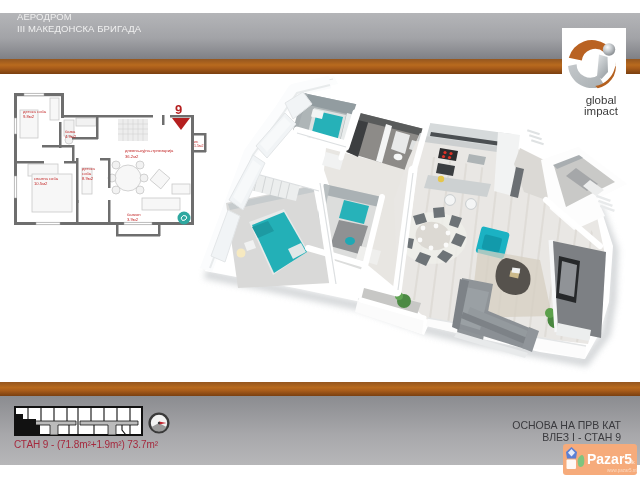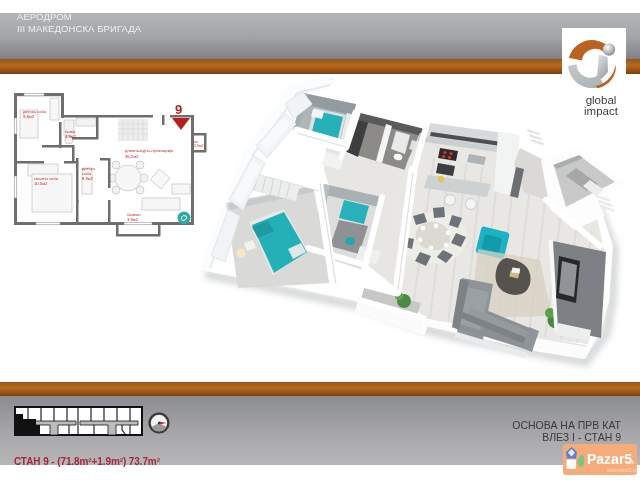--- a/index.html
+++ b/index.html
@@ -16,21 +16,21 @@
 <div class="abs" style="left:17px;top:11px;color:#f0f0f0;font-size:9.5px;line-height:12.3px;letter-spacing:0.1px">АЕРОДРОМ<br>III МАКЕДОНСКА БРИГАДА</div>
 
 <div class="abs" style="left:0;top:59px;width:640px;height:15px;background:linear-gradient(#94561f,#b86a1e 40%,#aa5d1a 60%,#7a3f10)"></div>
 
 <div class="abs" style="left:0;top:382px;width:640px;height:14px;background:linear-gradient(#94561f,#b86a1e 40%,#aa5d1a 60%,#7a3f10)"></div>
 
 <div class="abs" style="left:0;top:396px;width:640px;height:69px;background:linear-gradient(#8b8c90,#a7a7aa 55%,#b7b7b9)"></div>
 
 <div class="abs" style="right:19px;top:419px;width:300px;text-align:right;color:#3a3a3e;font-size:10.5px;line-height:12px">ОСНОВА НА ПРВ КАТ<br>ВЛЕЗ I - СТАН 9<br>Р = 1:100</div>
 
-<div class="abs" style="left:14px;top:456px;color:#a5293d;font-size:10px;font-weight:bold;letter-spacing:-0.1px">СТАН 9 - (71.8m²+1.9m²) 73.7m²</div>
+<div class="abs" style="left:14px;top:439px;color:#a5293d;font-size:10px;font-weight:normal;letter-spacing:-0.1px">СТАН 9 - (71.8m²+1.9m²) 73.7m²</div>
 
 <svg class="abs" style="left:12px;top:88px" width="196" height="152" viewBox="0 0 196 152">
   <g>
 
   <rect x="2" y="5" width="48" height="54" fill="#ffffff"></rect>
   <rect x="2" y="25" width="180" height="112" fill="#ffffff"></rect>
 
   <g fill="#ededed">
     <rect x="106" y="31" width="30" height="22"></rect>
   </g>

